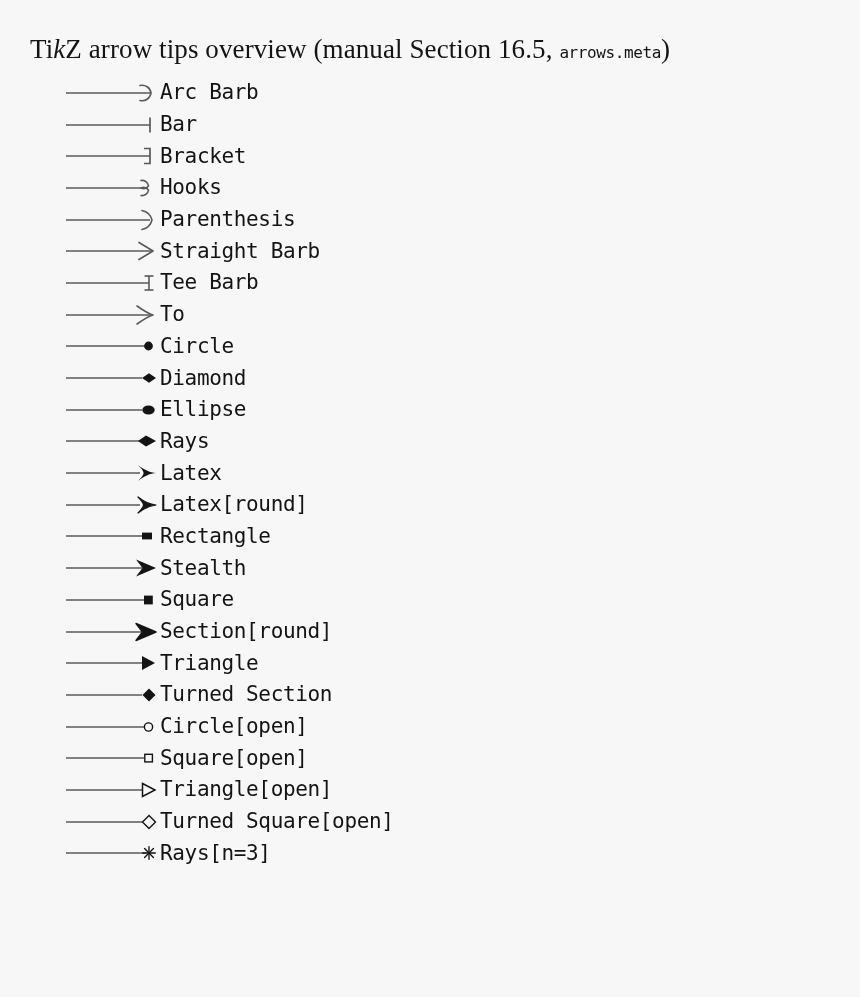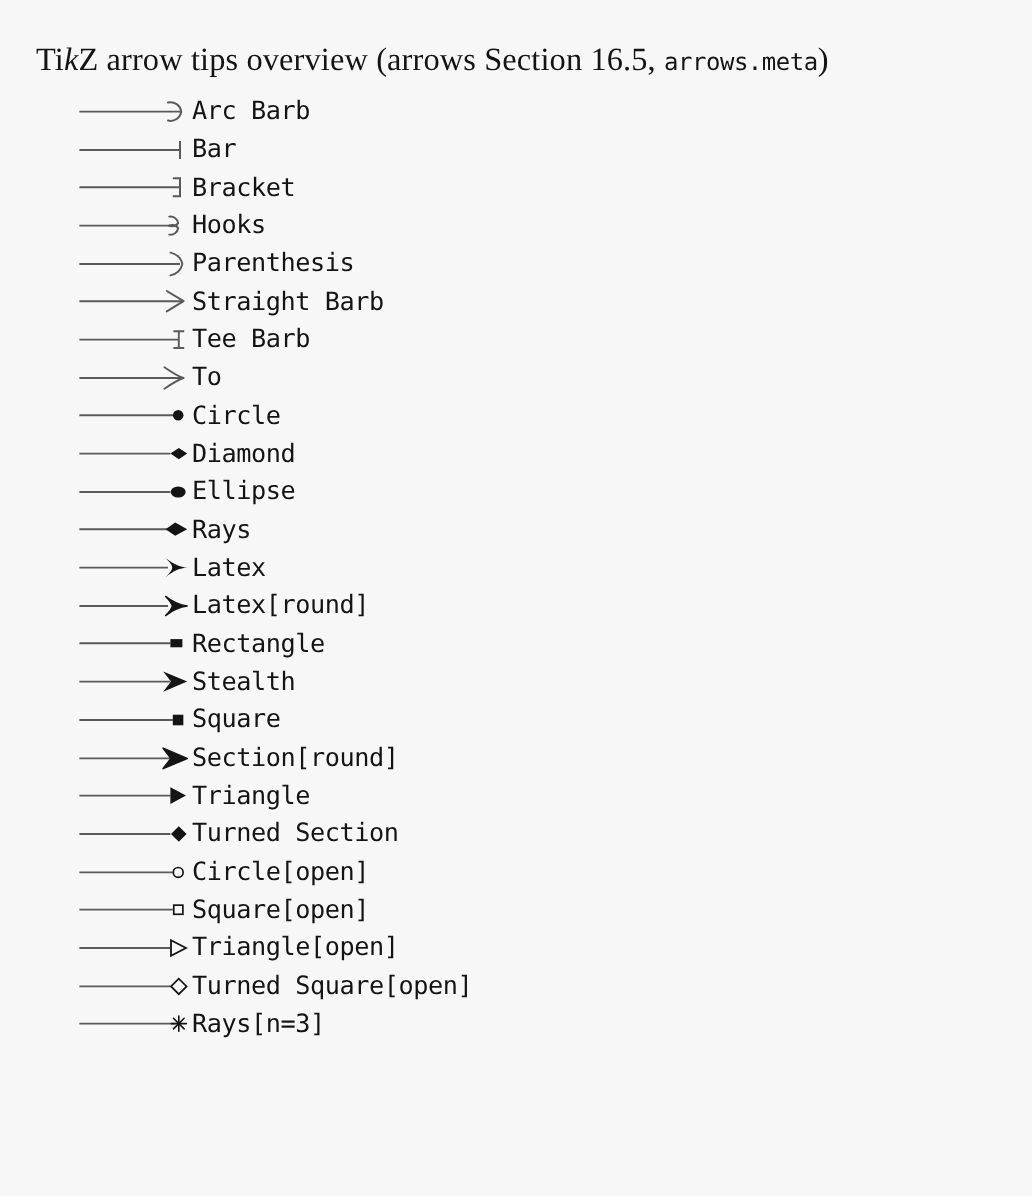--- a/index.html
+++ b/index.html
@@ -31,21 +31,21 @@
     color: #141414;
     white-space: nowrap;
     letter-spacing: 0.1px;
   }
   #title .slant-k {
     font-style: italic;
     font-family: "Liberation Serif", "DejaVu Serif", serif;
   }
   #title .mono {
     font-family: "DejaVu Sans Mono", "Liberation Mono", monospace;
-    font-size: 20px;
+    font-size: 16px;
     letter-spacing: -0.4px;
   }
   #rows {
     position: absolute;
     left: 0;
     top: 77px;
     width: 860px;
     padding-left: 36px;
   }
   .arrow-row {
@@ -70,21 +70,21 @@
     white-space: pre;
     margin-left: 2px;
     letter-spacing: -0.35px;
   }
 </style>
 </head>
 <body>
 
 <div id="page">
 
-  <div id="title"><span>Ti</span><span class="slant-k">k</span><span>Z arrow tips overview (arrows Section 16.5, </span><span class="mono">arrows.meta</span><span>)</span></div>
+  <div id="title"><span>Ti</span><span class="slant-k">k</span><span>Z arrow tips overview (manual Section 16.5, </span><span class="mono">arrows.meta</span><span>)</span></div>
 
   <div id="rows">
       <div class="arrow-row">
         <svg class="tip-figure" viewBox="0 0 92 26">
           <line x1="0" y1="13" x2="84" y2="13" stroke="#5a5a5a" stroke-width="1.6" stroke-linecap="butt"></line>
           <path d="M 74 5.5 A 9 9 0 0 1 85 13 A 9 9 0 0 1 74 20.5" fill="none" stroke="#5a5a5a" stroke-width="1.7" stroke-linecap="round"></path>
         </svg>
         <span class="tip-label">Arc Barb</span>
       </div>
       <div class="arrow-row">

